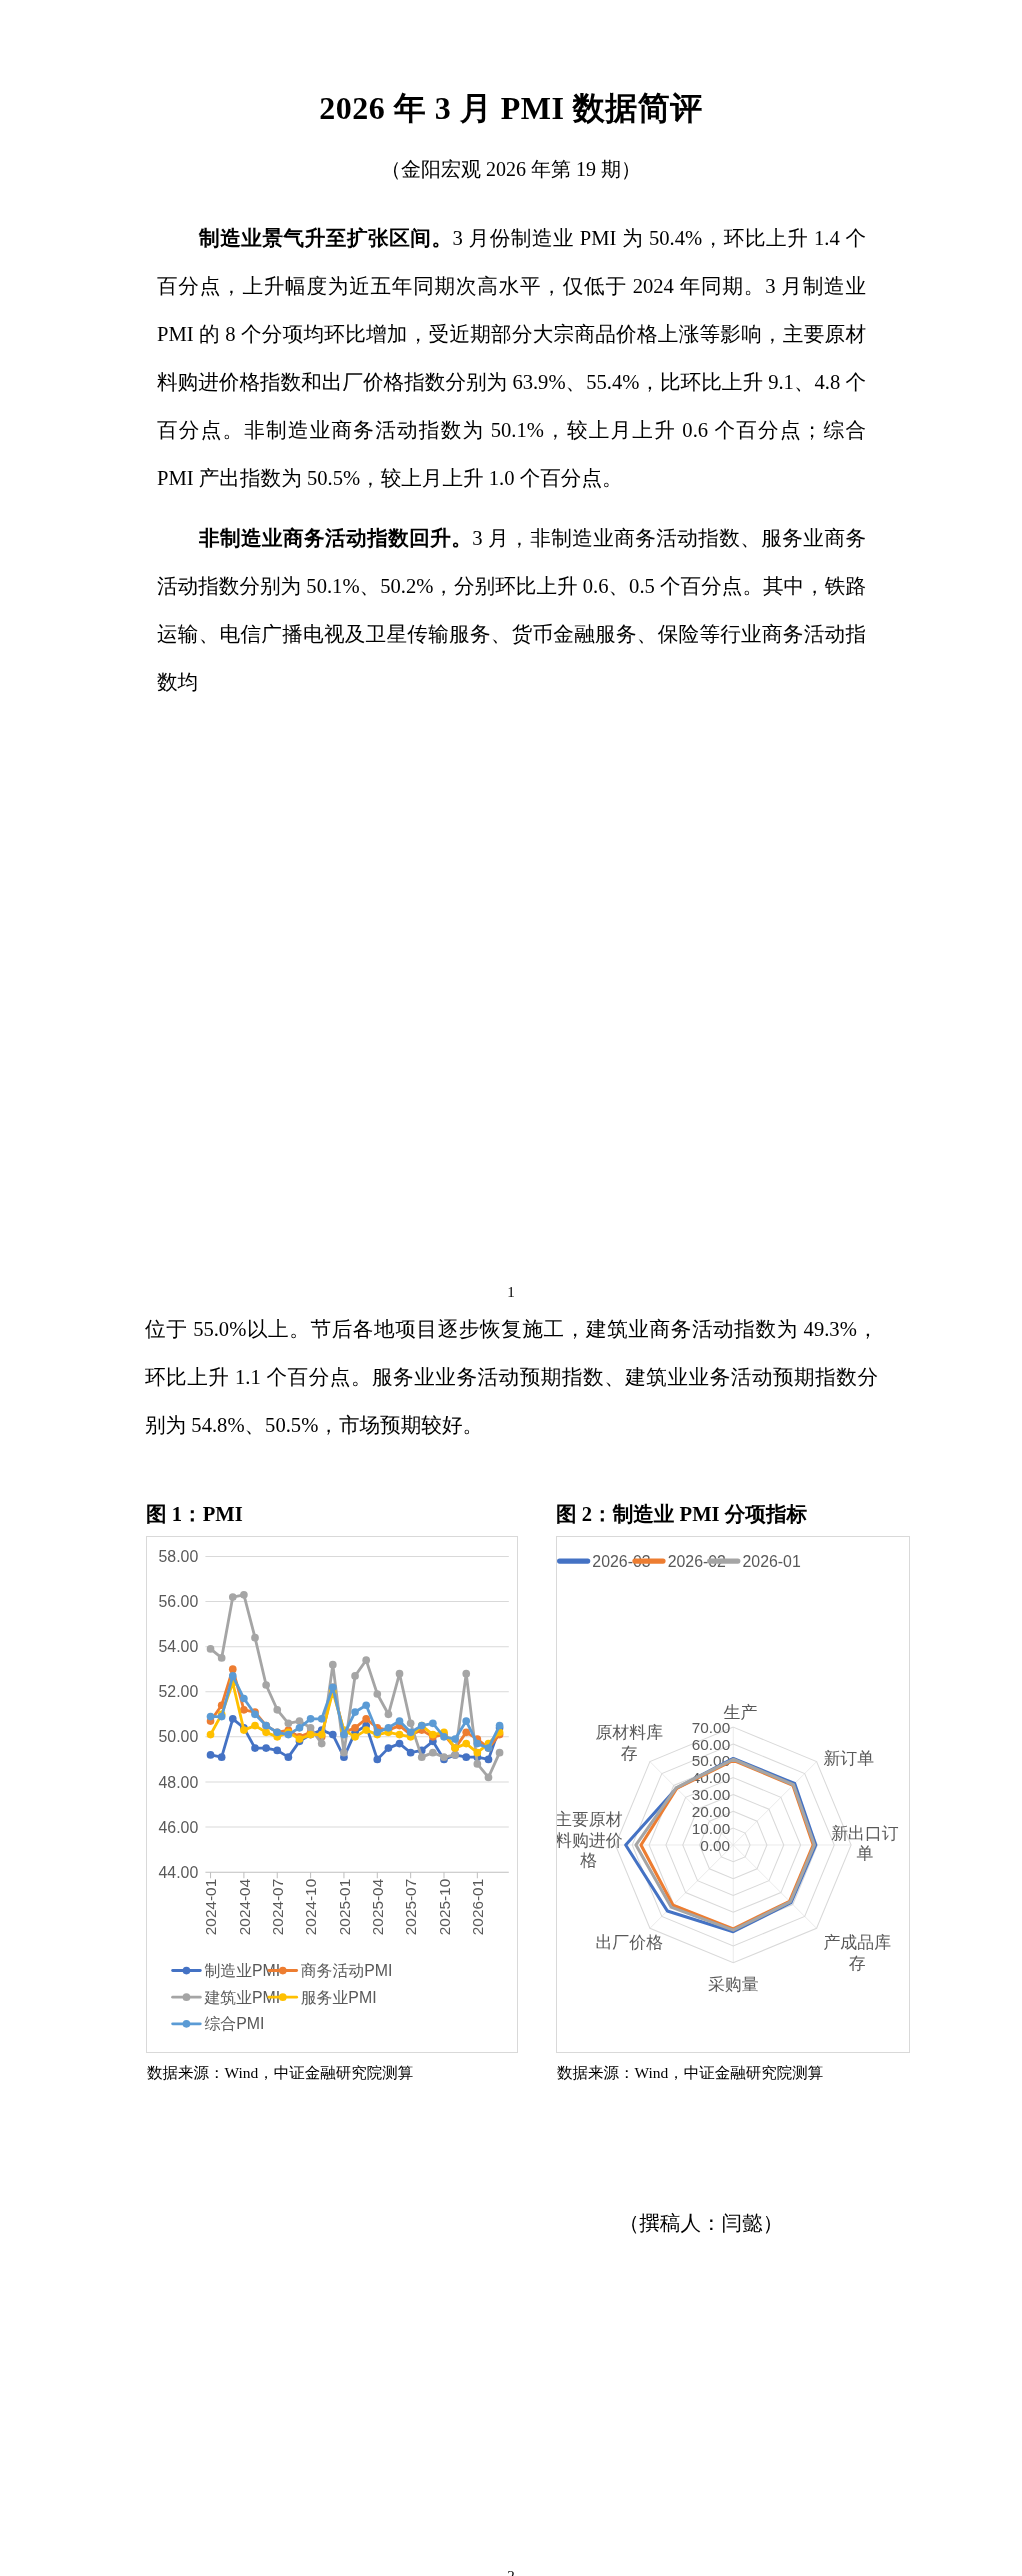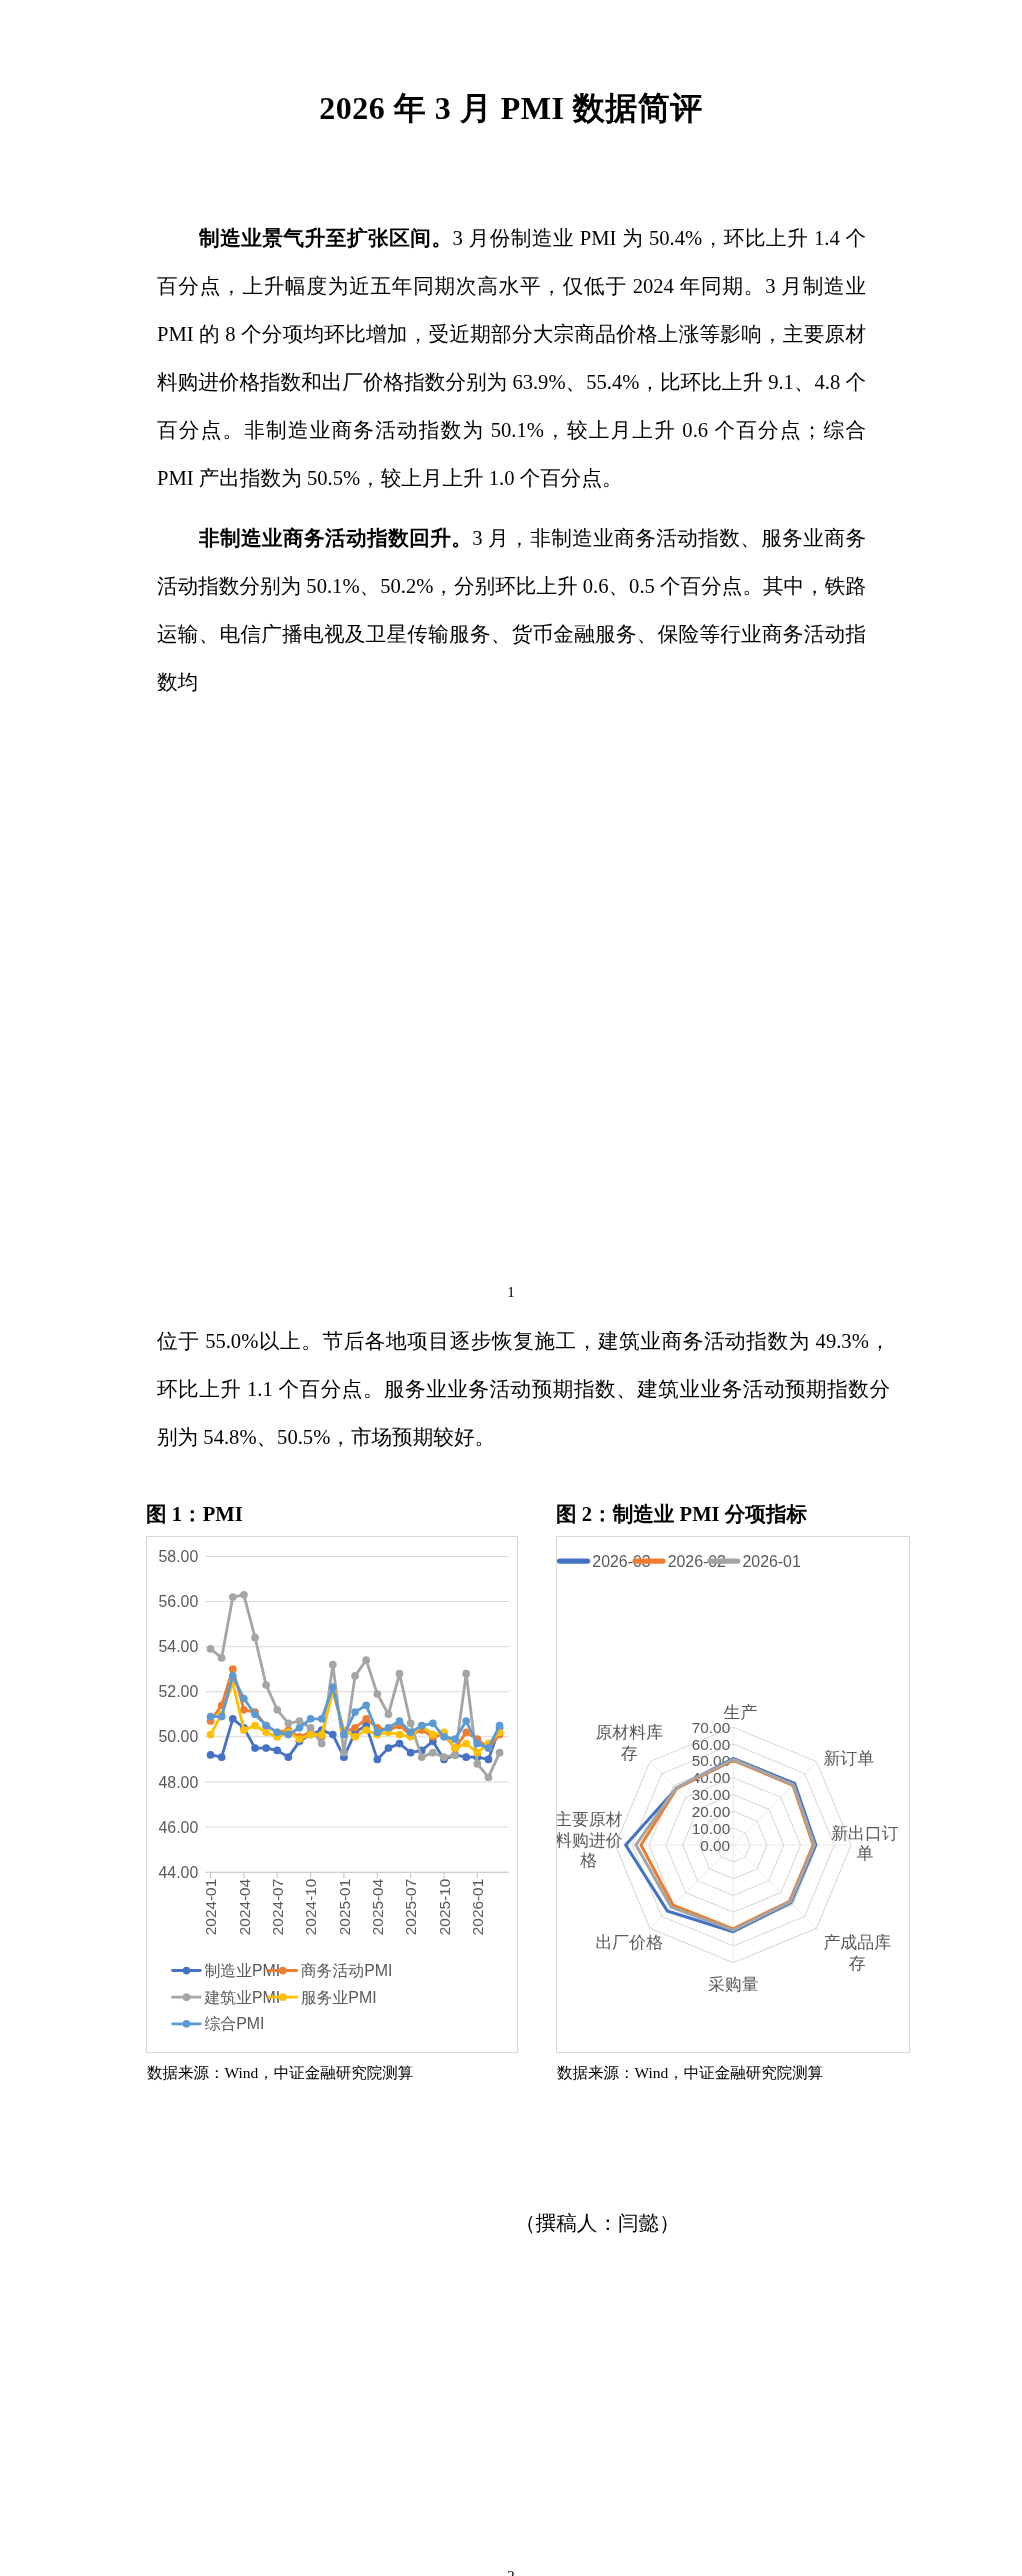--- a/index.html
+++ b/index.html
@@ -4,41 +4,42 @@
 <style>
   html,body{margin:0;padding:0;background:#fff;}
   .page{position:relative;width:1022px;height:2605px;background:#fff;overflow:hidden;
         font-family:"Liberation Serif","DejaVu Serif",serif;color:#000;}
   .title{position:absolute;top:87px;left:0;width:100%;text-align:center;
          font-size:32px;font-weight:bold;letter-spacing:0.5px;}
   .subtitle{position:absolute;top:156px;left:0;width:100%;text-align:center;font-size:20px;}
   .text-block{position:absolute;left:145px;top:202px;width:733px;}
   .text-block p{margin:12px;text-indent:42px;font-size:20.6px;line-height:48px;text-align:justify;}
   .text-block b{font-weight:bold;}
-  .continuation{position:absolute;left:145px;top:1305px;width:733px;margin:12px;
+  .continuation{position:absolute;left:145px;top:1305px;width:733px;margin:0;
                 font-size:20.6px;line-height:48px;text-align:justify;}
   .pagenum{position:absolute;left:0;width:100%;text-align:center;font-size:15px;}
   .pn1{top:1284px;} .pn2{top:2568px;}
   .caption{position:absolute;top:1500px;font-size:20.6px;font-weight:bold;text-align:left;}
   .cap1{left:146px;width:372px;} .cap2{left:556px;width:354px;}
   .chart-box{position:absolute;top:1536px;height:517px;border:1.5px solid #D9D9D9;
              box-sizing:border-box;background:#fff;}
   .box1{left:146px;width:372px;} .box2{left:556px;width:354px;}
   .chart-box svg{width:100%;height:100%;display:block;}
   .source{position:absolute;top:2063px;font-size:15.5px;}
   .src1{left:147px;} .src2{left:557px;}
-  .author{position:absolute;left:515px;width:372px;top:2209px;text-align:left;font-size:20.6px;}
+  .author{position:absolute;left:515px;width:372px;top:2209px;text-align:center;font-size:20.6px;}
   svg text{font-family:"Liberation Sans","DejaVu Sans",sans-serif;}
 </style>
 </head>
 <body>
 
 <div class="page">
 
   <div class="title">2026 年 3 月 PMI 数据简评</div>
+  <div class="subtitle">（金阳宏观 2026 年第 19 期）</div>
 
   <div class="text-block">
     <p><b>制造业景气升至扩张区间。</b><span>3 月份制造业 PMI 为 50.4%，环比上升 1.4 个百分点，上升幅度为近五年同期次高水平，仅低于 2024 年同期。3 月制造业 PMI 的 8 个分项均环比增加，受近期部分大宗商品价格上涨等影响，主要原材料购进价格指数和出厂价格指数分别为 63.9%、55.4%，比环比上升 9.1、4.8 个百分点。非制造业商务活动指数为 50.1%，较上月上升 0.6 个百分点；综合 PMI 产出指数为 50.5%，较上月上升 1.0 个百分点。</span></p>
     <p><b>非制造业商务活动指数回升。</b><span>3 月，非制造业商务活动指数、服务业商务活动指数分别为 50.1%、50.2%，分别环比上升 0.6、0.5 个百分点。其中，铁路运输、电信广播电视及卫星传输服务、货币金融服务、保险等行业商务活动指数均</span></p>
   </div>
 
   <div class="pagenum pn1">1</div>
 
   <p class="continuation">位于 55.0%以上。节后各地项目逐步恢复施工，建筑业商务活动指数为 49.3%，环比上升 1.1 个百分点。服务业业务活动预期指数、建筑业业务活动预期指数分别为 54.8%、50.5%，市场预期较好。</p>
 

